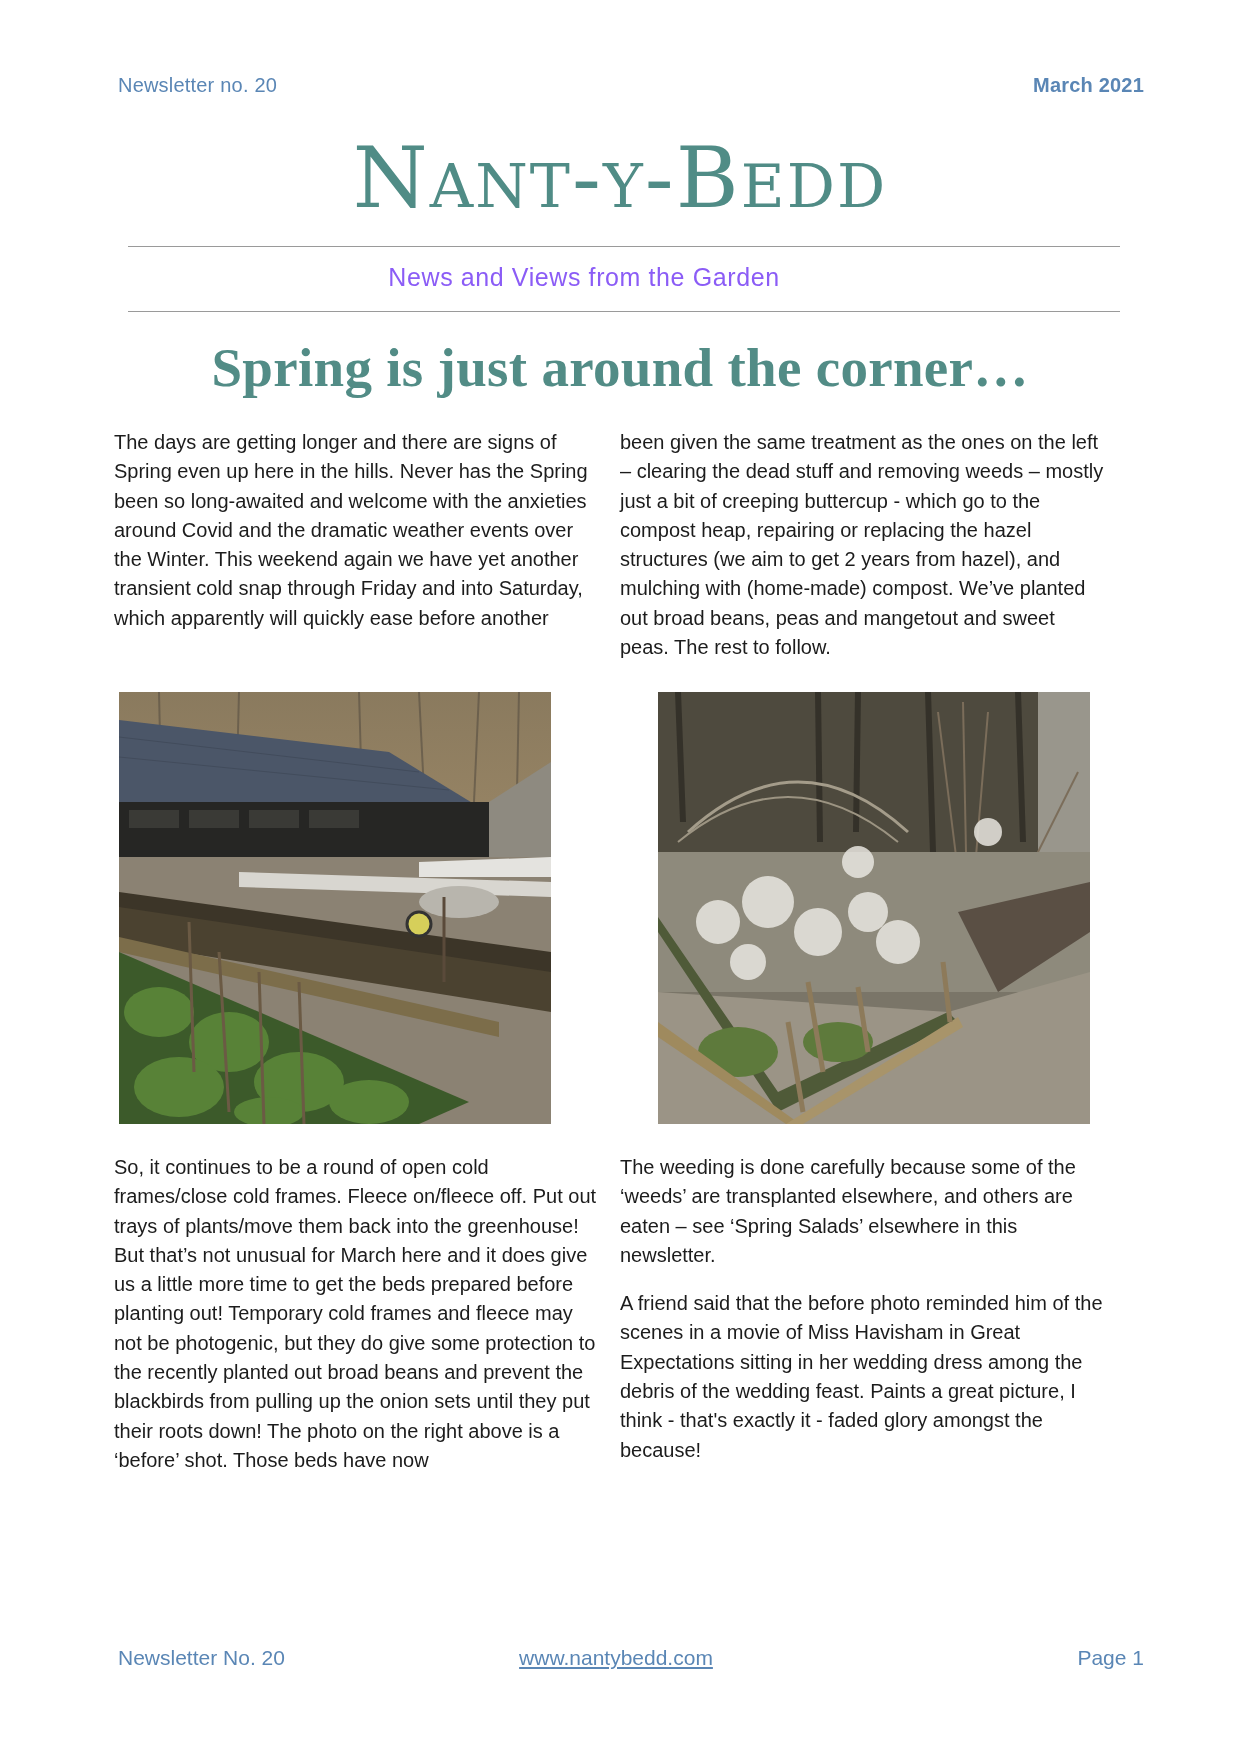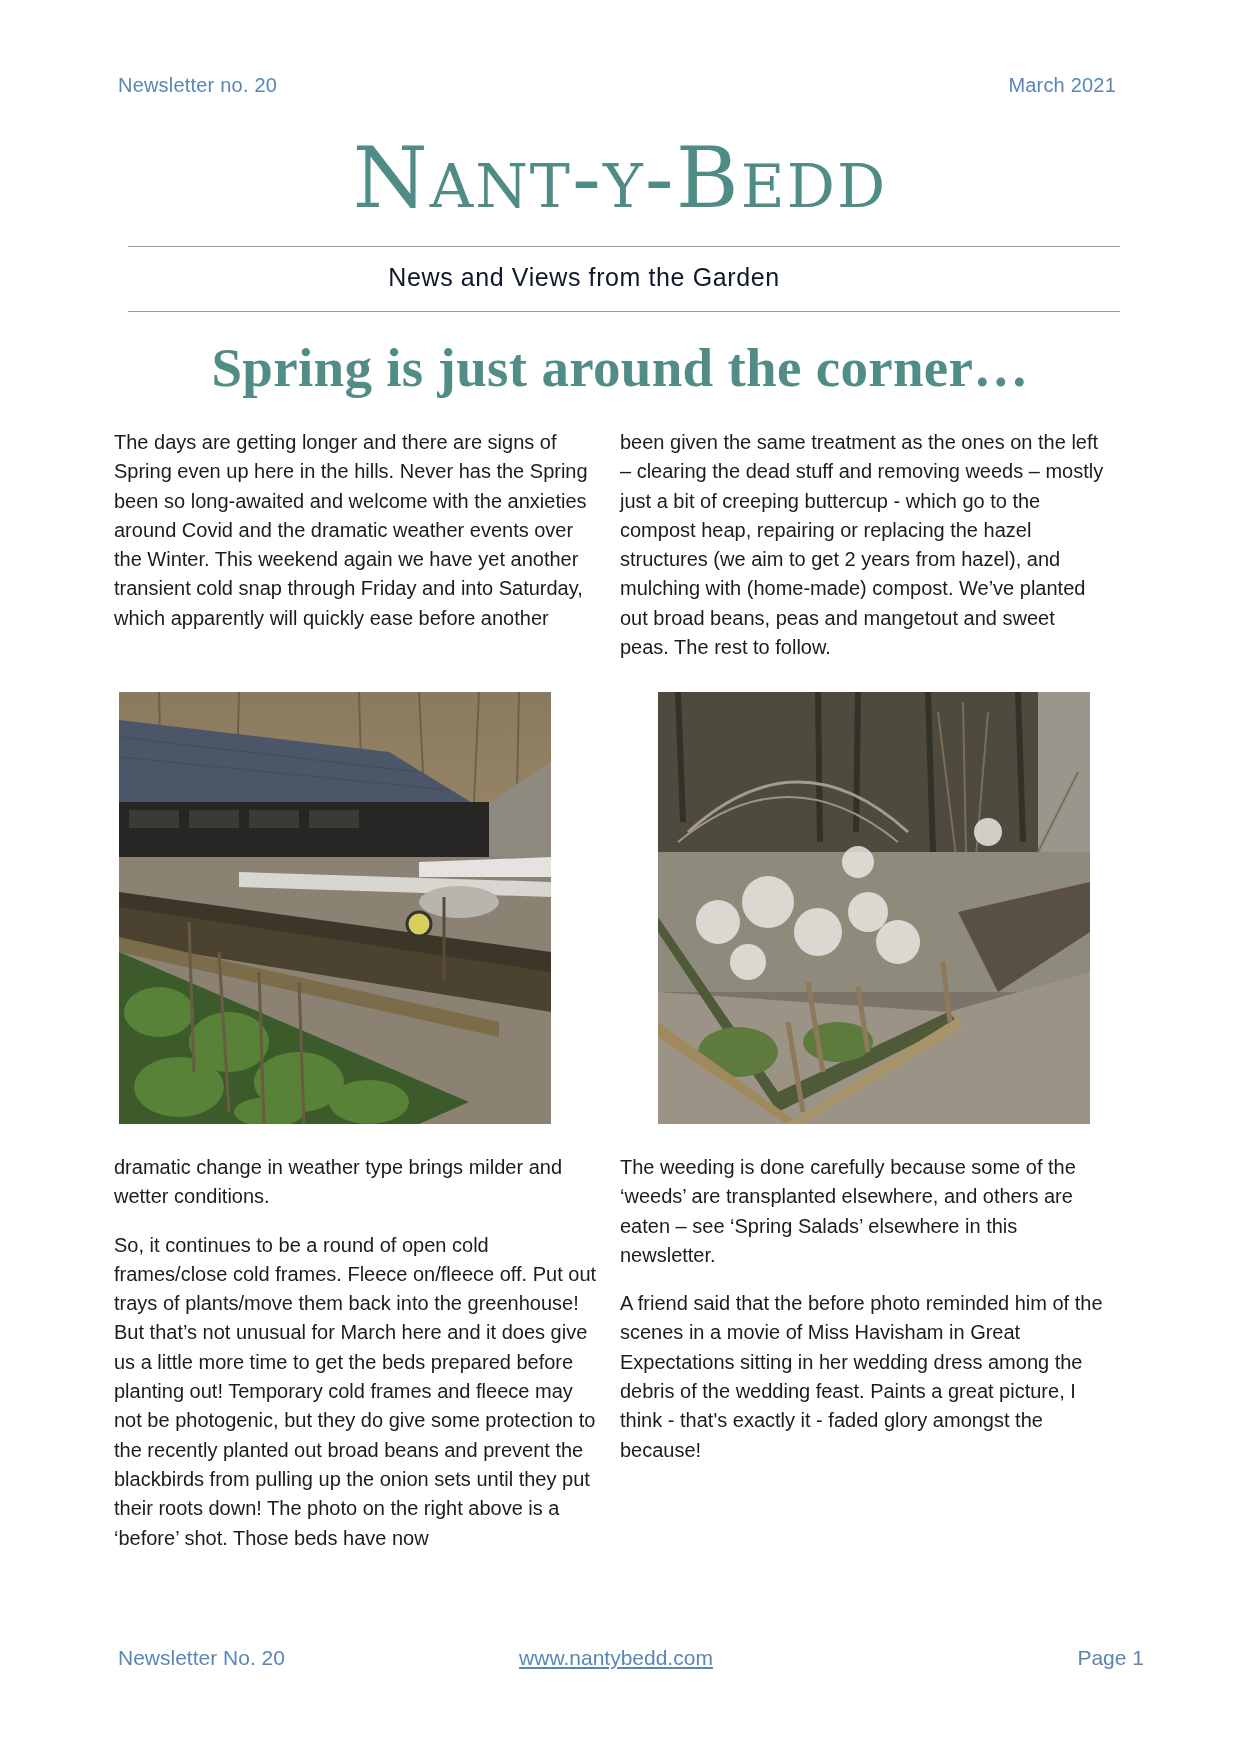--- a/index.html
+++ b/index.html
@@ -6,36 +6,36 @@
     body {
       width: 1240px; height: 1753px; position: relative; overflow: hidden;
       font-family: "DejaVu Sans", "Liberation Sans", sans-serif;
       color: #1a1a1a;
     }
     .top-meta {
       position: absolute; top: 74px; font-size: 20px; color: #5a86b5;
       font-family: "Liberation Sans", sans-serif; letter-spacing: 0.2px;
     }
     .top-meta.left { left: 118px; }
-    .top-meta.right { right: 124px; }
+    .top-meta.right { right: 96px; font-weight: bold; }
     .masthead {
       position: absolute; top: 128px; left: 0; width: 1240px; text-align: center;
       font-family: "DejaVu Serif", "Liberation Serif", serif;
       color: #508c86; font-size: 84px; line-height: 100px; letter-spacing: 2px;
       font-variant: small-caps; font-weight: normal; transform: scaleX(1.02);
     }
     .rule {
       position: absolute; left: 128px; width: 992px; height: 0;
       border-top: 1.5px solid #9a9a9a;
     }
     .rule.r1 { top: 246px; }
     .rule.r2 { top: 311px; }
     .tagline {
       position: absolute; top: 263px; left: 0; width: 1168px; text-align: center;
-      font-size: 25px; color: #0f172a; letter-spacing: 0.6px;
+      font-size: 25px; color: #8b5cf6; letter-spacing: 0.6px;
       font-family: "Liberation Sans", sans-serif;
     }
     .headline {
       position: absolute; top: 336px; left: 0; width: 1240px; text-align: center;
       font-family: "Liberation Serif", "DejaVu Serif", serif; font-weight: bold;
       color: #528c86; font-size: 55px; letter-spacing: 0.3px;
     }
     .col {
       position: absolute; width: 485px;
       font-family: "Liberation Sans", sans-serif;
@@ -184,21 +184,20 @@
       <line x1="130" y1="330" x2="145" y2="420"></line>
         <line x1="150" y1="290" x2="165" y2="380"></line>
       <line x1="200" y1="295" x2="210" y2="360"></line>
         <line x1="285" y1="270" x2="292" y2="330"></line>
     </g>
     <polygon points="300,220 432,190 432,240 340,300" fill="#5a4f44"></polygon>
   </svg>
 </div>
 
 <div class="col c1 bottom">
-  <p>dramatic change in weather type brings milder and wetter conditions.</p>
   <p>So, it continues to be a round of open cold frames/close cold frames. Fleece on/fleece off. Put out trays of plants/move them back into the greenhouse!  But that’s not unusual for March here and it does give us a little more time to get the beds prepared before planting out! Temporary cold frames and fleece may not be photogenic, but they do give some protection to the recently planted out broad beans and prevent the blackbirds from pulling up the onion sets until they put their roots down! The photo on the right above is a ‘before’ shot.  Those beds have now</p>
 </div>
 <div class="col c2 bottom">
   <p>The weeding is done carefully because some of the ‘weeds’ are transplanted elsewhere, and others are eaten – see ‘Spring Salads’ elsewhere in this newsletter.</p>
   <p>A friend said that the before photo reminded him of the scenes in a movie of Miss Havisham in Great Expectations sitting in her wedding dress among the debris of the wedding feast. Paints a great picture, I think - that's exactly it - faded glory amongst the because!</p>
 </div>
 
 <div class="footer left">Newsletter No. 20</div>
 <div class="footer center">
   <a>www.nantybedd.com</a>

